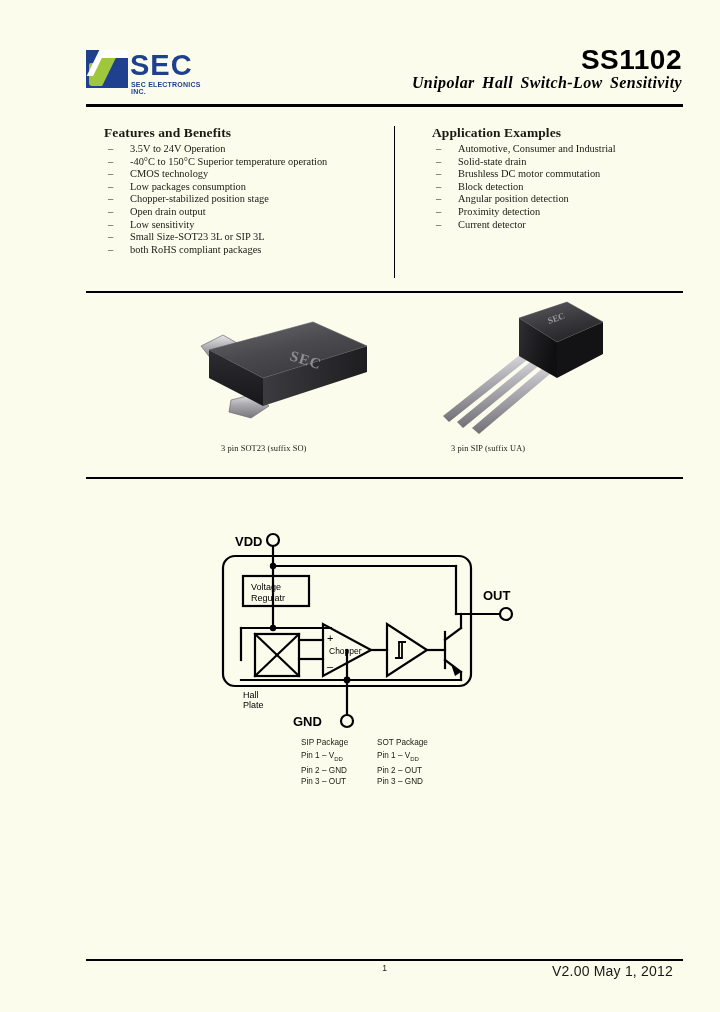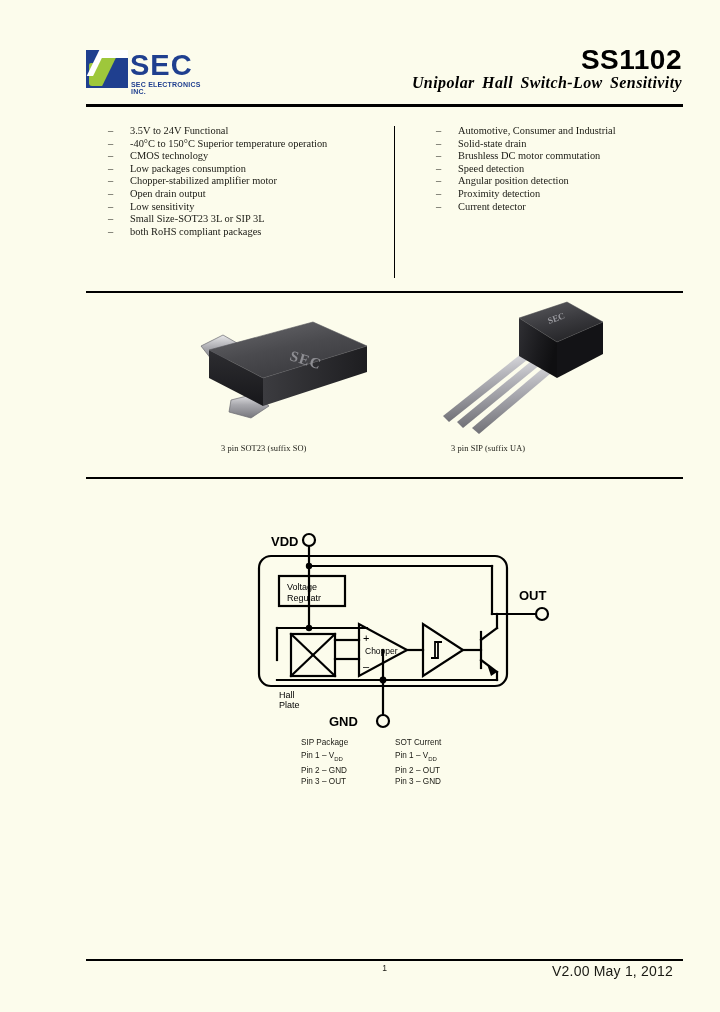--- a/index.html
+++ b/index.html
@@ -236,39 +236,39 @@
     top: 498px;
     width: 720px;
     text-align: center;
     font-family: "Liberation Serif", serif;
     font-weight: bold;
     font-size: 13.5px;
     letter-spacing: 0.2px;
   }
   .fbd {
     position: absolute;
-    left: 223px;
+    left: 187px;
     top: 528px;
     width: 310px;
     height: 205px;
   }
 
   
   .pin-table {
     position: absolute;
     left: 277px;
     top: 737px;
     font-family: "Liberation Sans", sans-serif;
     font-size: 8.2px;
     line-height: 11.6px;
     color: #1a1a14;
   }
   .pin-cols {
     display: flex;
-    gap: 22px;
+    gap: 4px;
   }
   .pin-col { width: 72px; }
   .pin-head { margin-bottom: 1px; }
   .pin-row { white-space: nowrap; }
   .pin-row sub { font-size: 6px; }
 
   
   .footer {
     position: absolute;
     left: 62px;
@@ -315,39 +315,41 @@
 
     <div class="part-number">SS1102</div>
     <div class="subtitle">Unipolar  Hall  Switch-Low  Sensitivity</div>
   </div>
 
   <div class="rule rule-header"></div>
 
   <div class="col-divider"></div>
 
   <div class="feat-col left">
+    <div class="feat-title">Features and Benefits</div>
     <ul class="feat-list">
-      <li><span class="dash">–</span><span>3.5V to 24V Functional</span></li>
+      <li><span class="dash">–</span><span>3.5V to 24V Operation</span></li>
       <li><span class="dash">–</span><span>-40°C to 150°C Superior temperature operation</span></li>
       <li><span class="dash">–</span><span>CMOS technology</span></li>
       <li><span class="dash">–</span><span>Low packages consumption</span></li>
-      <li><span class="dash">–</span><span>Chopper-stabilized amplifier motor</span></li>
+      <li><span class="dash">–</span><span>Chopper-stabilized position stage</span></li>
       <li><span class="dash">–</span><span>Open drain output</span></li>
       <li><span class="dash">–</span><span>Low sensitivity</span></li>
       <li><span class="dash">–</span><span>Small Size-SOT23 3L or SIP 3L</span></li>
       <li><span class="dash">–</span><span>both RoHS compliant packages</span></li>
     </ul>
   </div>
 
   <div class="feat-col right">
+    <div class="feat-title">Application Examples</div>
     <ul class="feat-list">
       <li><span class="dash">–</span><span>Automotive, Consumer and Industrial</span></li>
       <li><span class="dash">–</span><span>Solid-state drain</span></li>
       <li><span class="dash">–</span><span>Brushless DC motor commutation</span></li>
-      <li><span class="dash">–</span><span>Speed detection</span></li>
+      <li><span class="dash">–</span><span>Block detection</span></li>
       <li><span class="dash">–</span><span>Angular position detection</span></li>
       <li><span class="dash">–</span><span>Proximity detection</span></li>
       <li><span class="dash">–</span><span>Current detector</span></li>
     </ul>
   </div>
 
   <div class="rule rule-mid1"></div>
 
   <div class="pkg-area">
 
@@ -511,21 +513,21 @@
 
   <div class="pin-table">
     <div class="pin-cols">
       <div class="pin-col">
         <div class="pin-head">SIP Package</div>
         <div class="pin-row"><span>Pin 1 – V</span><sub>DD</sub></div>
         <div class="pin-row">Pin 2 – GND</div>
         <div class="pin-row">Pin 3 – OUT</div>
       </div>
       <div class="pin-col">
-        <div class="pin-head">SOT Current</div>
+        <div class="pin-head">SOT Package</div>
         <div class="pin-row"><span>Pin 1 – V</span><sub>DD</sub></div>
         <div class="pin-row">Pin 2 – OUT</div>
         <div class="pin-row">Pin 3 – GND</div>
       </div>
     </div>
   </div>
 
   <div class="rule rule-footer"></div>
   <div class="footer">
     <div class="page-num">1</div>

